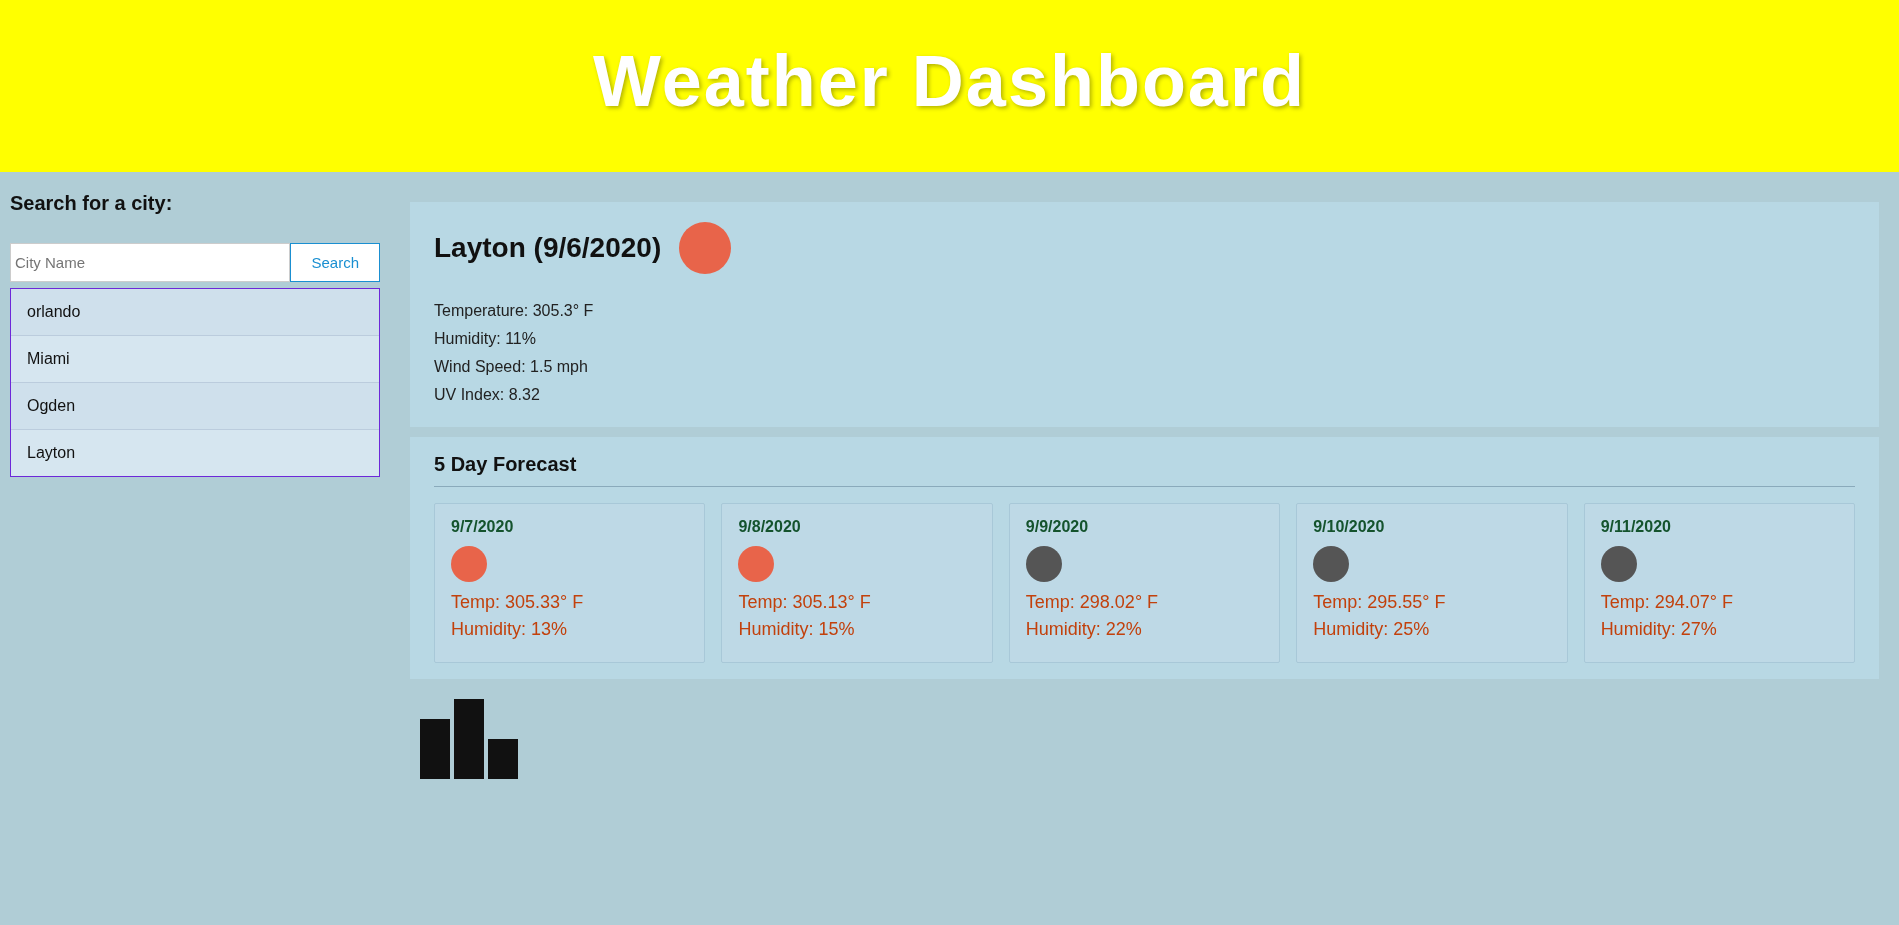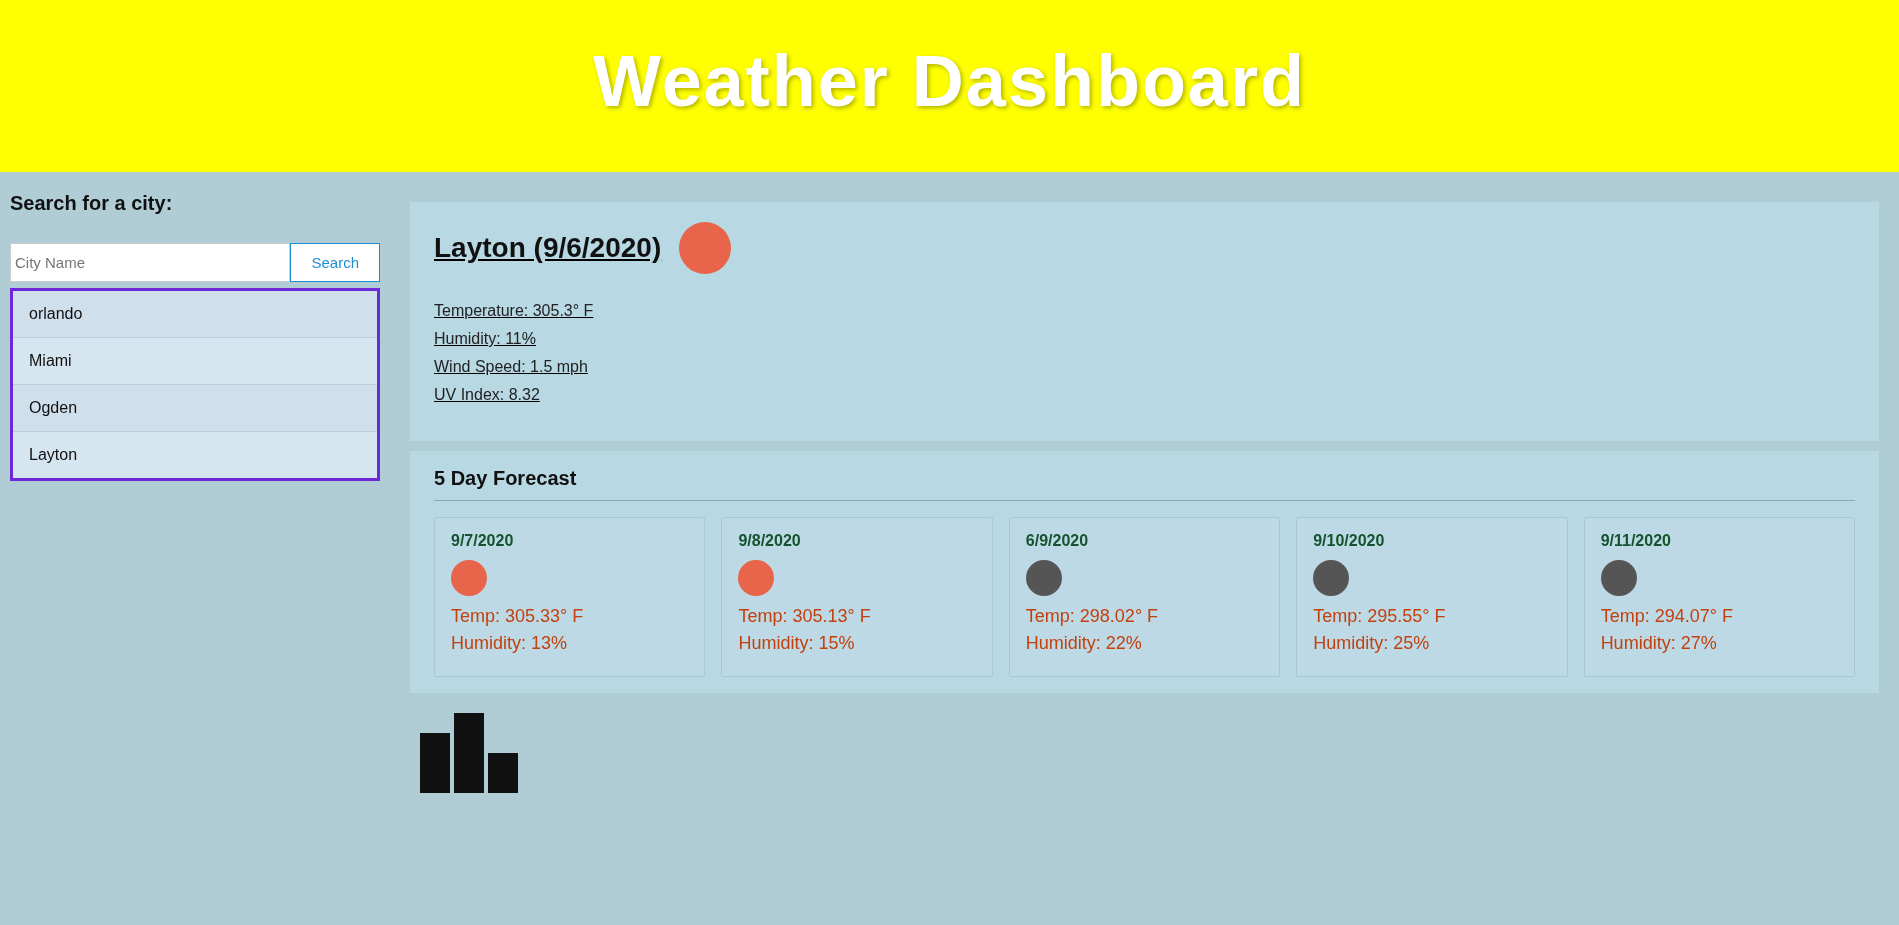--- a/index.html
+++ b/index.html
@@ -54,21 +54,21 @@
     }
     .search-button {
       padding: 10px 20px;
       background: white;
       border: 1px solid #1a8fd1;
       color: #1a8fd1;
       font-size: 15px;
       cursor: pointer;
     }
     .city-list {
-      border: 3px solid #6d28d9;
+      border: 1px solid #6d28d9;
     }
     .city-item {
       padding: 14px 16px;
       font-size: 16px;
       background: #d6e6f0;
       border-bottom: 1px solid #bcd;
       cursor: pointer;
       color: #111;
     }
     .city-item:last-child {
@@ -80,23 +80,22 @@
 
     
     .content {
       flex: 1;
       padding: 10px 20px;
     }
 
     
     .current-weather {
       background: #b8d8e4;
-      padding: 20px 24px 27px;
-      margin-bottom: 10px;
-      text-decoration: underline;
+      padding: 20px 24px 13px;
+      margin-bottom: 10px;
     }
     .current-header {
       display: flex;
       align-items: center;
       margin-bottom: 28px;
     }
     .current-title {
       font-size: 28px;
       font-weight: bold;
       color: #111;
@@ -222,21 +221,21 @@
     <div class="forecast-detail">Temp: 305.33° F</div>
     <div class="forecast-detail">Humidity: 13%</div>
   </div>
           <div class="forecast-card">
     <div class="forecast-date">9/8/2020</div>
     <div class="forecast-icon "></div>
     <div class="forecast-detail">Temp: 305.13° F</div>
     <div class="forecast-detail">Humidity: 15%</div>
   </div>
           <div class="forecast-card">
-    <div class="forecast-date">6/9/2020</div>
+    <div class="forecast-date">9/9/2020</div>
     <div class="forecast-icon gray"></div>
     <div class="forecast-detail">Temp: 298.02° F</div>
     <div class="forecast-detail">Humidity: 22%</div>
   </div>
           <div class="forecast-card">
     <div class="forecast-date">9/10/2020</div>
     <div class="forecast-icon gray"></div>
     <div class="forecast-detail">Temp: 295.55° F</div>
     <div class="forecast-detail">Humidity: 25%</div>
   </div>

